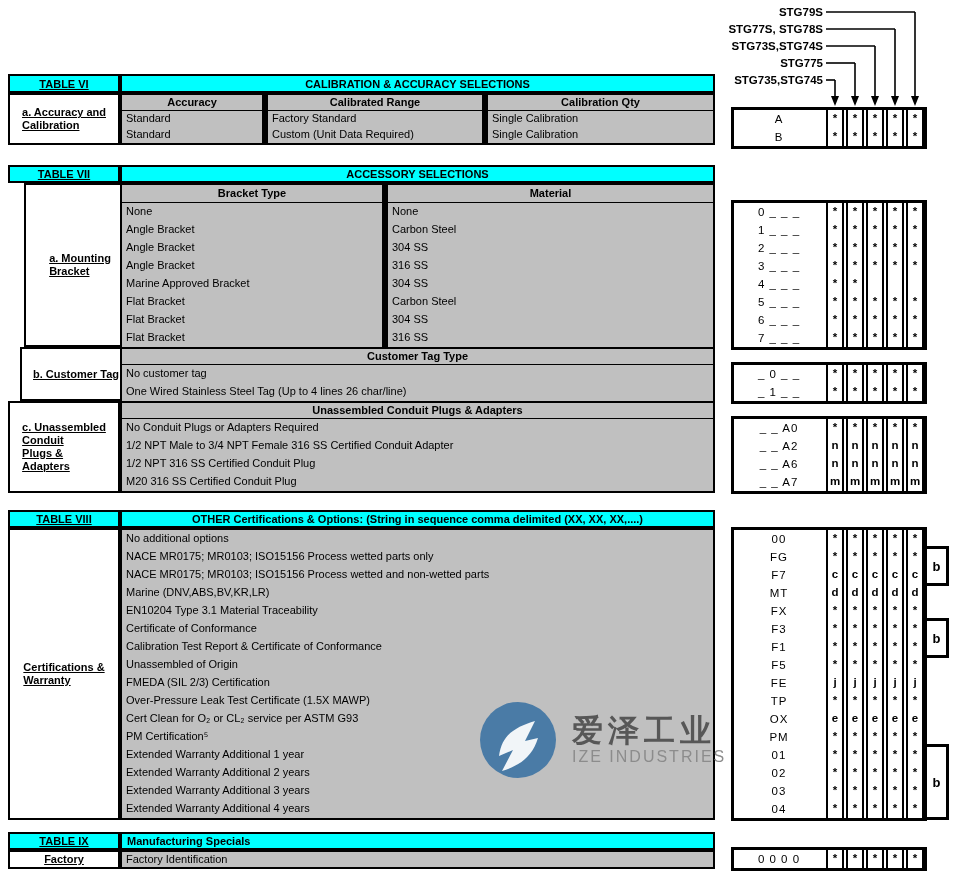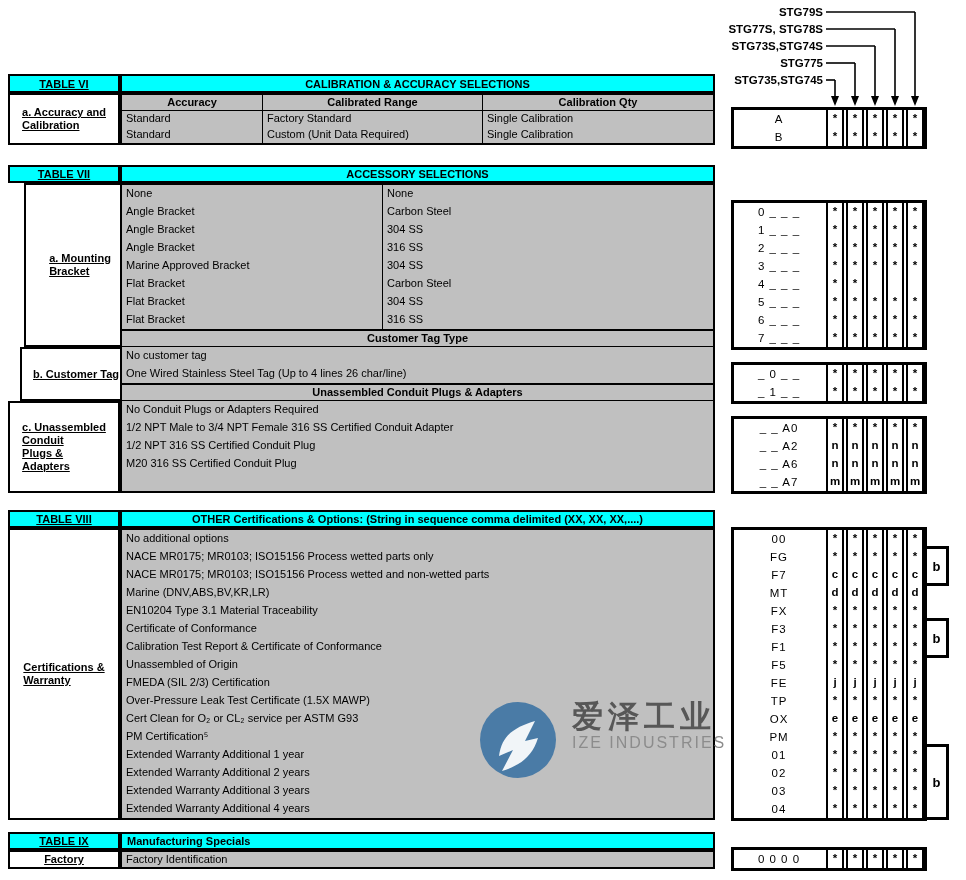--- a/index.html
+++ b/index.html
@@ -25,21 +25,21 @@
     font-weight: bold; font-size: 11px; line-height: 13px;
     display: flex; align-items: center; justify-content: center;
     text-align: left; white-space: pre-line; text-decoration: underline;
   }
   .tbl { position: absolute; border: 2px solid #000; background: #c0c0c0; }
   .trow { display: flex; height: 18px; line-height: 17px; font-size: 11px; }
   .trow.h16 { height: 16px; line-height: 15px; }
   .trow.colhdr { font-weight: bold; border-bottom: 1px solid #000; }
   .trow.colhdr .tcell { text-align: center; padding-left: 0; }
   .tcell { padding-left: 4px; overflow: hidden; white-space: nowrap; }
-  .tcell + .tcell { border-left: 1px solid #000000; }
+  .tcell + .tcell { border-left: 6px solid #000000; }
   .w140 { width: 140px; } .w220 { width: 220px; } .w260 { width: 260px; }
   .grow { flex: 1; }
   .subhdr {
     height: 18px; line-height: 14px; font-size: 11px; font-weight: bold;
     text-align: center; border-top: 2px solid #000; border-bottom: 1px solid #000;
   }
   
   .mat { position: absolute; left: 731px; width: 196px; border: 3px solid #000; background: #fff; z-index: 2; }
   .mrow { display: flex; height: 18px; }
   .mcode { flex: 1; text-align: center; font-size: 11.5px; line-height: 18px; letter-spacing: 1px; }
@@ -51,21 +51,21 @@
   .bb {
     position: absolute; left: 924px; width: 25px;
     border: 3px solid #000; background: #fff; z-index: 3;
     display: flex; align-items: center; justify-content: center;
     font-weight: bold; font-size: 13px;
   }
   .arrows { position: absolute; left: 700px; top: 0; z-index: 1; }
   .arrows text { font-size: 11.5px; font-weight: bold; font-family: "Liberation Sans", sans-serif; }
   .arrows line { stroke: #000; stroke-width: 1.6; }
   
-  .wm { position: absolute; left: 478px; top: 700px; display: flex; gap: 14px; z-index: 4; }
+  .wm { position: absolute; left: 478px; top: 700px; display: flex; align-items: center; gap: 14px; z-index: 4; }
   .wm .cn { font-size: 31px; font-weight: bold; color: #575757; letter-spacing: 5px; line-height: 34px; }
   .wm .en { font-size: 16px; color: #8c8c8c; letter-spacing: 2px; margin-top: 0; }
 </style>
 </head>
 <body>
 
 <svg class="arrows" width="266" height="112" viewBox="0 0 266 112">
   <text x="123" y="16" text-anchor="end">STG79S</text>
   <text x="123" y="33" text-anchor="end">STG77S, STG78S</text>
   <text x="123" y="50" text-anchor="end">STG73S,STG74S</text>
@@ -123,20 +123,24 @@
   </div>
 <div class="cyanhdr" style="left:120px;top:165px;width:595px;height:18px">ACCESSORY SELECTIONS</div>
 <div class="lblbox" style="left:24px;top:183px;width:112px;height:164px">a. Mounting
 Bracket</div>
 <div class="lblbox" style="left:20px;top:347px;width:112px;height:54px">b. Customer Tag</div>
 <div class="lblbox" style="left:8px;top:401px;width:112px;height:92px">c. Unassembled
 Conduit
 Plugs &amp;
 Adapters</div>
 <div class="tbl" style="left:120px;top:183px;width:595px;height:310px">
+  <div class="trow colhdr">
+    <div class="tcell w260">Bracket Type</div>
+    <div class="tcell grow">Material</div>
+  </div>
   <div>
 
       <div class="trow">
         <div class="tcell w260">None</div>
         <div class="tcell grow">None</div>
       </div>
 
       <div class="trow">
         <div class="tcell w260">Angle Bracket</div>
         <div class="tcell grow">Carbon Steel</div>

